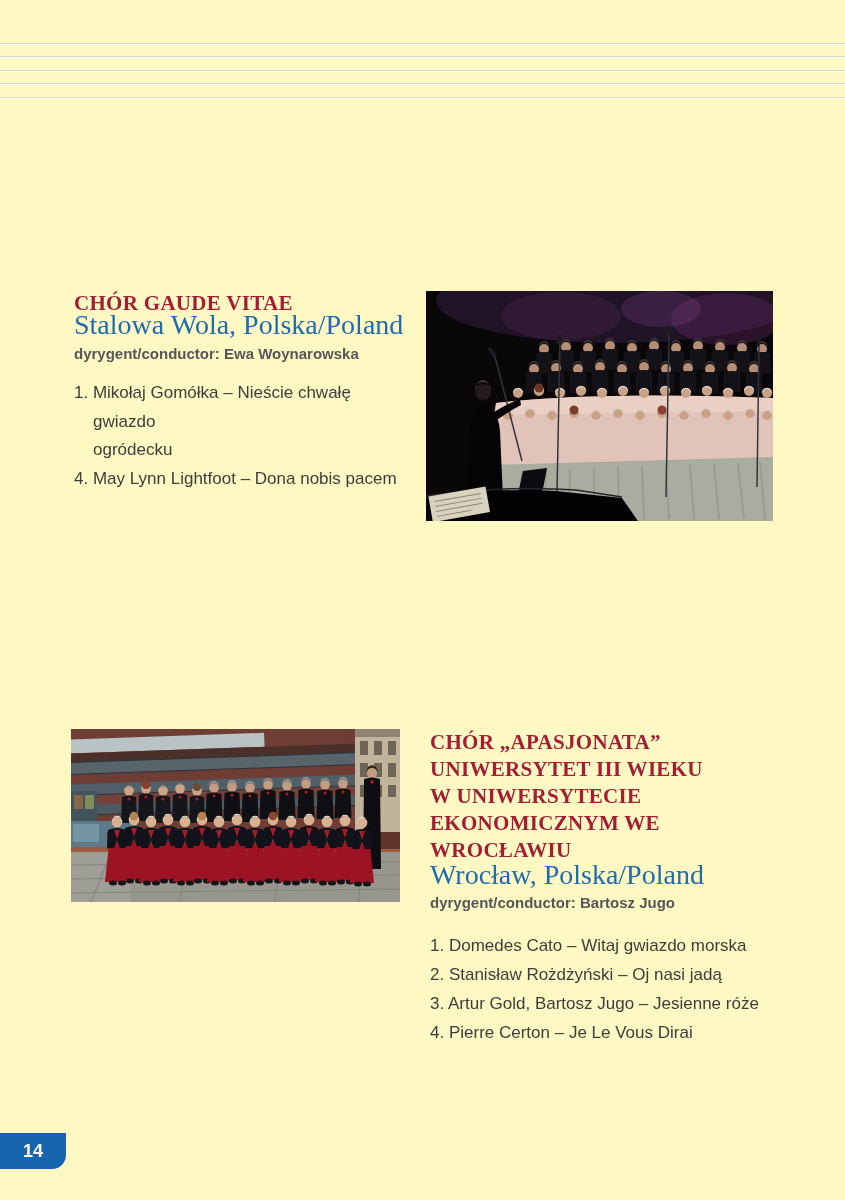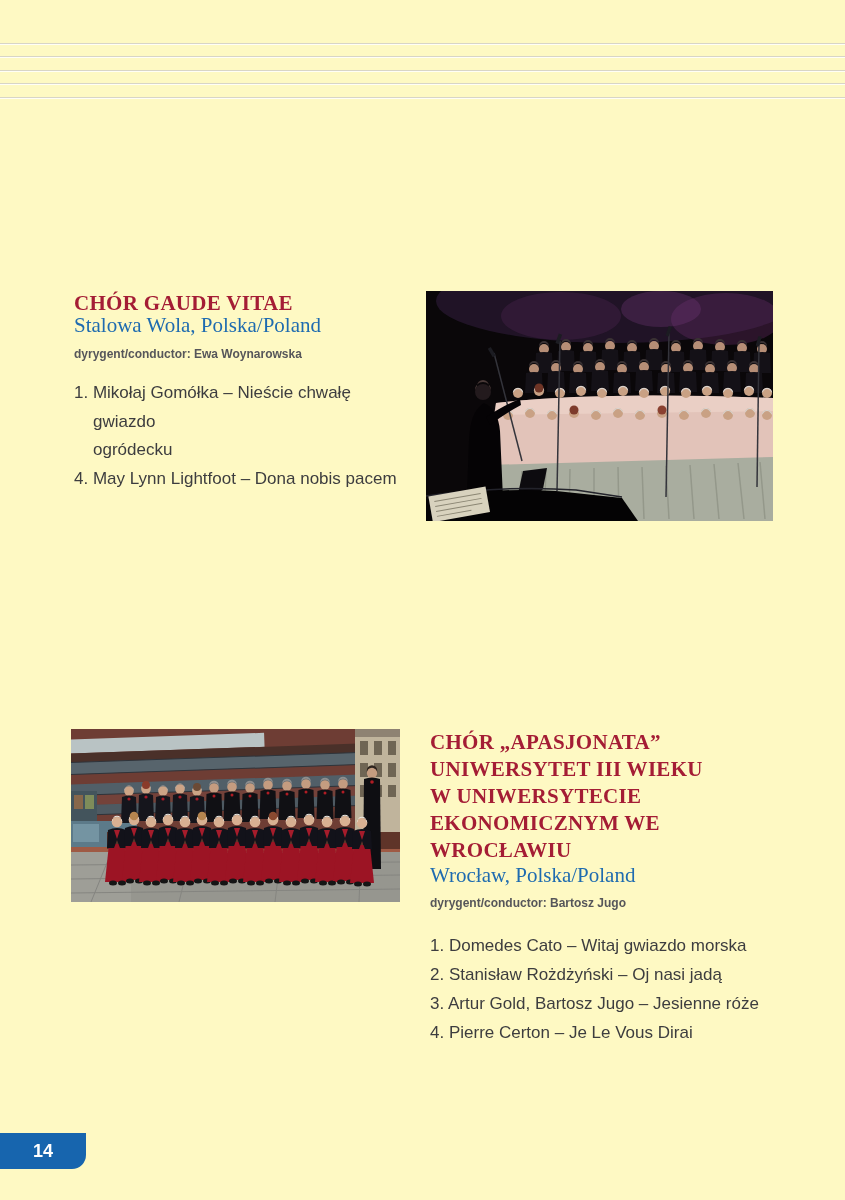--- a/index.html
+++ b/index.html
@@ -4,31 +4,31 @@
 <style>
   html,body{margin:0;padding:0;}
   body{width:845px;height:1200px;background:#fcfaea;font-family:"Liberation Sans","DejaVu Sans",sans-serif;}
   .page{position:relative;width:845px;height:1200px;background:#fef9c3;overflow:hidden;}
 
   
   .staff-line{position:absolute;left:0;width:845px;height:1px;background:#d8d5c6;box-shadow:0 1px 0 rgba(255,255,255,.85);}
 
   
   .choir-title{position:absolute;font-family:"Liberation Serif","DejaVu Serif",serif;font-weight:bold;font-size:21px;line-height:27px;color:#a41d35;letter-spacing:.3px;white-space:nowrap;}
-  .choir-location{position:absolute;font-family:"Liberation Serif","DejaVu Serif",serif;font-size:21px;line-height:26px;color:#1e6bb0;white-space:nowrap;}
-  .choir-conductor{position:absolute;font-size:12px;line-height:20px;font-weight:bold;color:#56565a;white-space:nowrap;}
+  .choir-location{position:absolute;font-family:"Liberation Serif","DejaVu Serif",serif;font-size:28px;line-height:26px;color:#1e6bb0;white-space:nowrap;}
+  .choir-conductor{position:absolute;font-size:15px;line-height:20px;font-weight:bold;color:#56565a;white-space:nowrap;}
   .repertoire{position:absolute;font-size:17px;color:#3d3d3f;}
   .rep-line{white-space:nowrap;line-height:28.5px;}
   .rep-cont{padding-left:19px;}
   .s2 .rep-line{line-height:29px;}
 
   .photo{position:absolute;display:block;}
 
   
-  .page-badge{position:absolute;left:0;top:1133px;width:86px;height:36px;background:#1765ae;border-radius:0 0 14px 0;display:flex;align-items:center;justify-content:center;}
+  .page-badge{position:absolute;left:0;top:1133px;width:66px;height:36px;background:#1765ae;border-radius:0 0 14px 0;display:flex;align-items:center;justify-content:center;}
   .page-badge span{color:#ffffff;font-weight:bold;font-size:18px;}
 </style>
 </head>
 <body>
 
 <div class="page">
 
   <div class="staff-line" style="top:43px"></div>
   <div class="staff-line" style="top:56px"></div>
   <div class="staff-line" style="top:70px"></div>

